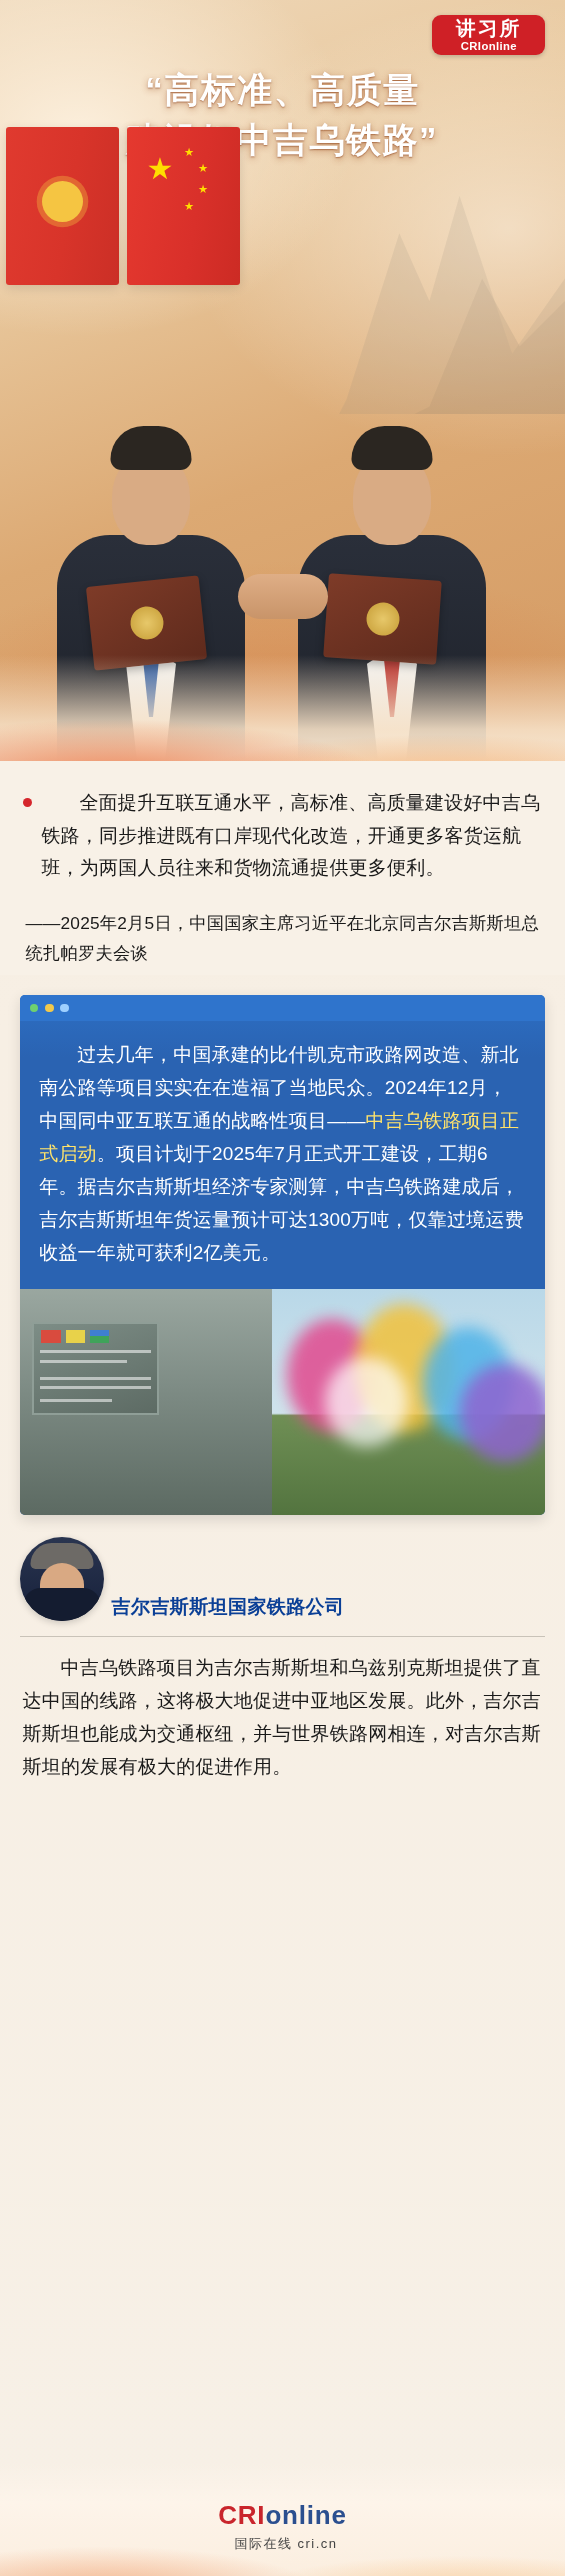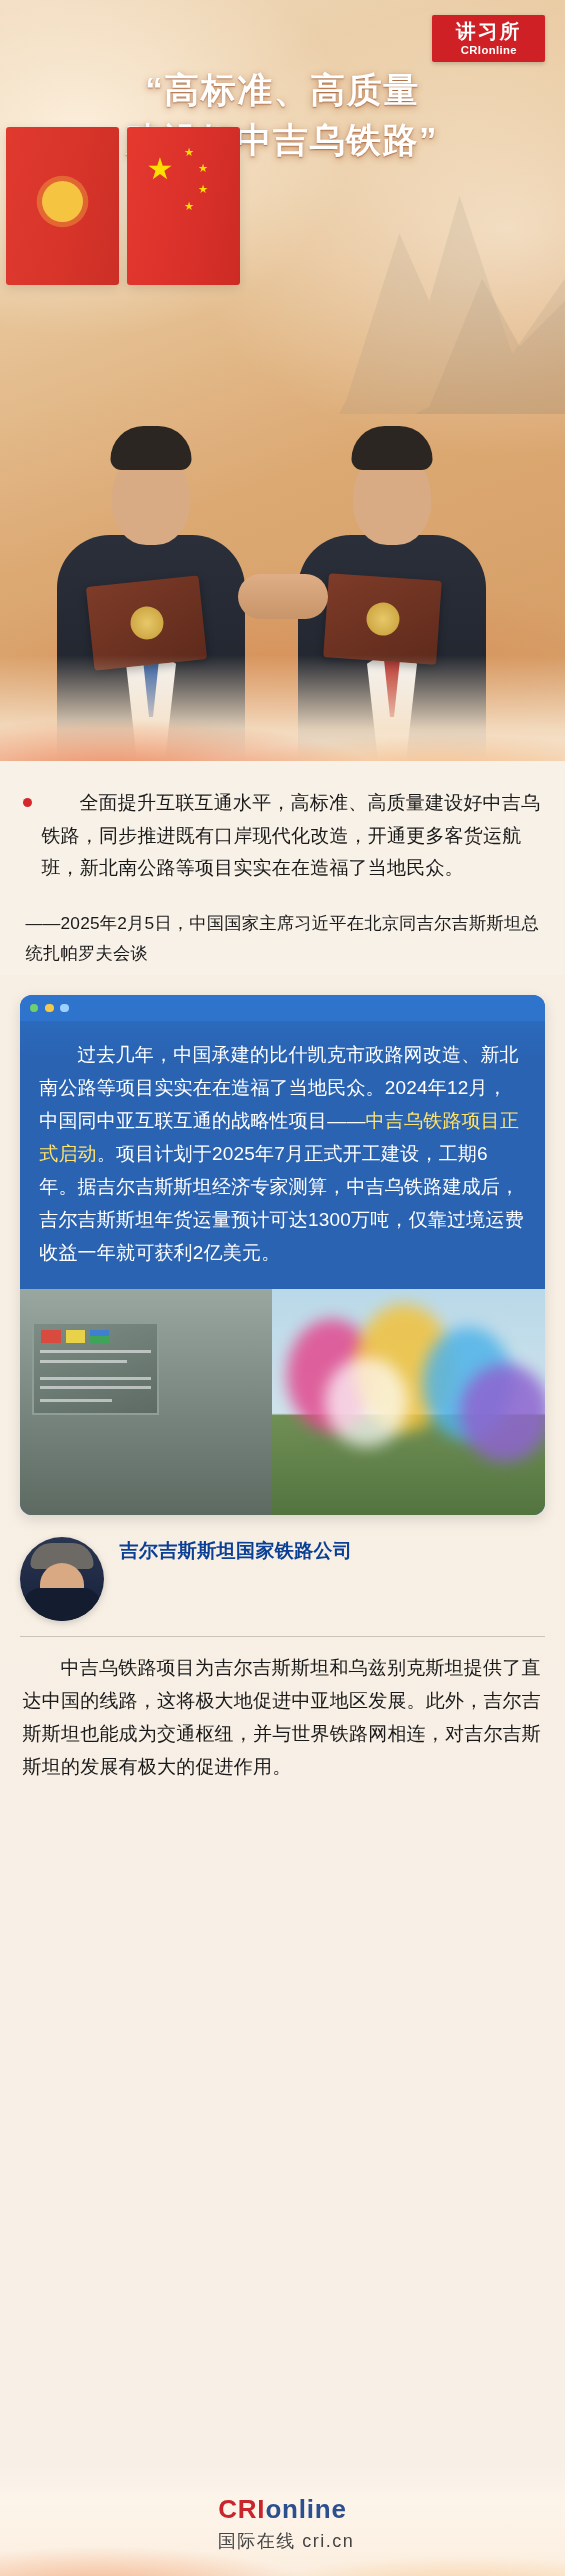--- a/index.html
+++ b/index.html
@@ -32,23 +32,23 @@
       radial-gradient(ellipse 528px 226px at 50% 96%, rgba(214,120,62,.55), rgba(214,120,62,0) 75%);
   }
   
   .ink-mountain {
     position:absolute; right:0; top:128px; width:226px; height:286px;
     opacity:.28;
   }
   .logo {
     position: absolute;
     right: 19.6px; top: 15px;
-    width: 113px; height: 47px;
+    width: 113px; height: 40px;
     background: #cf2026;
-    border-radius: 2px;
+    border-radius: 9px;
     display: flex; flex-direction: column;
     align-items: center; justify-content: center;
     color: #fff;
     box-shadow: 0 1.5px 4.5px rgba(0,0,0,.18);
   }
   .logo .l1 { font-size: 19.6px; font-weight: bold; letter-spacing: 2.3px; line-height: 1.05; }
   .logo .l2 { font-size: 11.3px; font-weight: bold; letter-spacing: 0.4px; margin-top: 2.3px; }
   .logo .l2 .r { color:#fff; }
 
   .headline {
@@ -170,21 +170,21 @@
     line-height: 1.7;
     color: #1a1a1a;
     padding: 4.5px 3px 0 3px;
     letter-spacing: 0.2px;
   }
 
   
   .card-wrap { padding: 19.6px 19.6px 0 19.6px; }
   .card {
     background: linear-gradient(180deg,#2d6fc4 0%, #2a63b2 12%, #2a63b2 100%);
-    border-radius: 12px;
+    border-radius: 5px;
     overflow: hidden;
     box-shadow: 0 4.5px 13.6px rgba(0,0,0,.12);
   }
   .card-bar {
     height: 26px;
     background: #2f74cc;
     display:flex; align-items:center; padding-left: 10.6px; gap: 6.8px;
   }
   .dot { width:8.3px; height:8.3px; border-radius:50%; }
   .dot.g { background:#6fd06f; }
@@ -220,21 +220,21 @@
   .plaque .t { position:absolute; left:6px; right:6px; height:3.8px; background:rgba(255,255,255,.55); }
   .photo-right {
     flex: 1 1 auto;
     background: linear-gradient(180deg,#b9d8e8 0%, #cfe3ec 55%, #6f8f55 56%, #53743f 100%);
     position: relative; overflow: hidden;
   }
   .smoke { position:absolute; border-radius:50%; filter: blur(7.5px); opacity:.85; }
 
   
   .speaker {
-    display:flex; align-items:flex-start; gap: 16px;
+    display:flex; align-items:flex-end; gap: 8px;
     padding: 22.6px 19.6px 7.5px 19.6px;
   }
   .avatar {
     flex: 0 0 auto;
     width: 84px; height: 84px; border-radius: 50%;
     background: linear-gradient(180deg,#2a3550,#16203a);
     position: relative; overflow:hidden;
     box-shadow: 0 2.3px 7.5px rgba(0,0,0,.18);
   }
   .avatar .hat { position:absolute; left:50%; top:6px; transform:translateX(-50%);
@@ -278,21 +278,21 @@
   }
   .footer-logo {
     position:relative; z-index:2;
     font-size: 26px; font-weight: bold; letter-spacing: 0.8px;
     color:#c9252c;
   }
   .footer-logo .online { color:#2b4f8f; }
   .footer-sub {
     position:relative; z-index:2;
     margin-top: 4.5px;
-    font-size: 18px; color:#444; letter-spacing: 1.5px; margin-left: 7px;
+    font-size: 13px; color:#444; letter-spacing: 1.5px; margin-left: 7px;
   }
 </style>
 </head>
 <body>
 
 <div class="page">
 
   <div class="hero">
     <div class="hero-wash"></div>
 
@@ -347,21 +347,21 @@
       </div>
       <div class="handshake"></div>
     </div>
 
     <div class="hero-bottom-wave"></div>
   </div>
 
   <div class="section-quote">
     <div class="bullet-row">
       <div class="bullet-dot"></div>
-      <div class="bullet-text">全面提升互联互通水平，高标准、高质量建设好中吉乌铁路，同步推进既有口岸现代化改造，开通更多客货运航班，新北南公路等项目实实在在造福了当地民众。</div>
+      <div class="bullet-text">全面提升互联互通水平，高标准、高质量建设好中吉乌铁路，同步推进既有口岸现代化改造，开通更多客货运航班，为两国人员往来和货物流通提供更多便利。</div>
     </div>
     <div class="attrib">——2025年2月5日，中国国家主席习近平在北京同吉尔吉斯斯坦总统扎帕罗夫会谈</div>
   </div>
 
   <div class="card-wrap">
     <div class="card">
       <div class="card-bar">
         <span class="dot g"></span>
         <span class="dot y"></span>
         <span class="dot b"></span>

